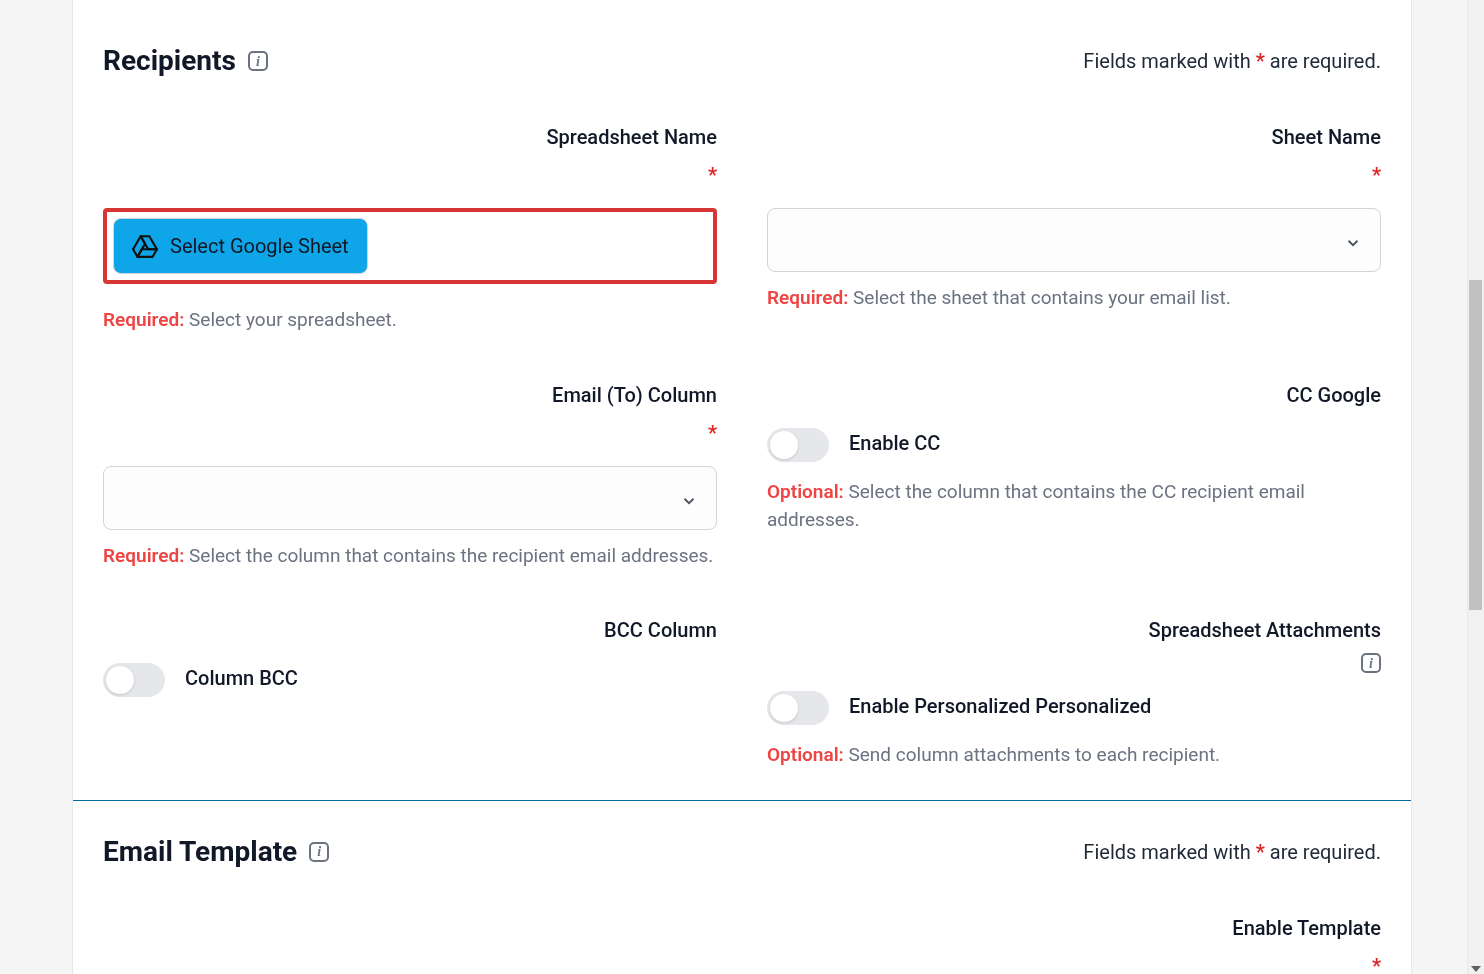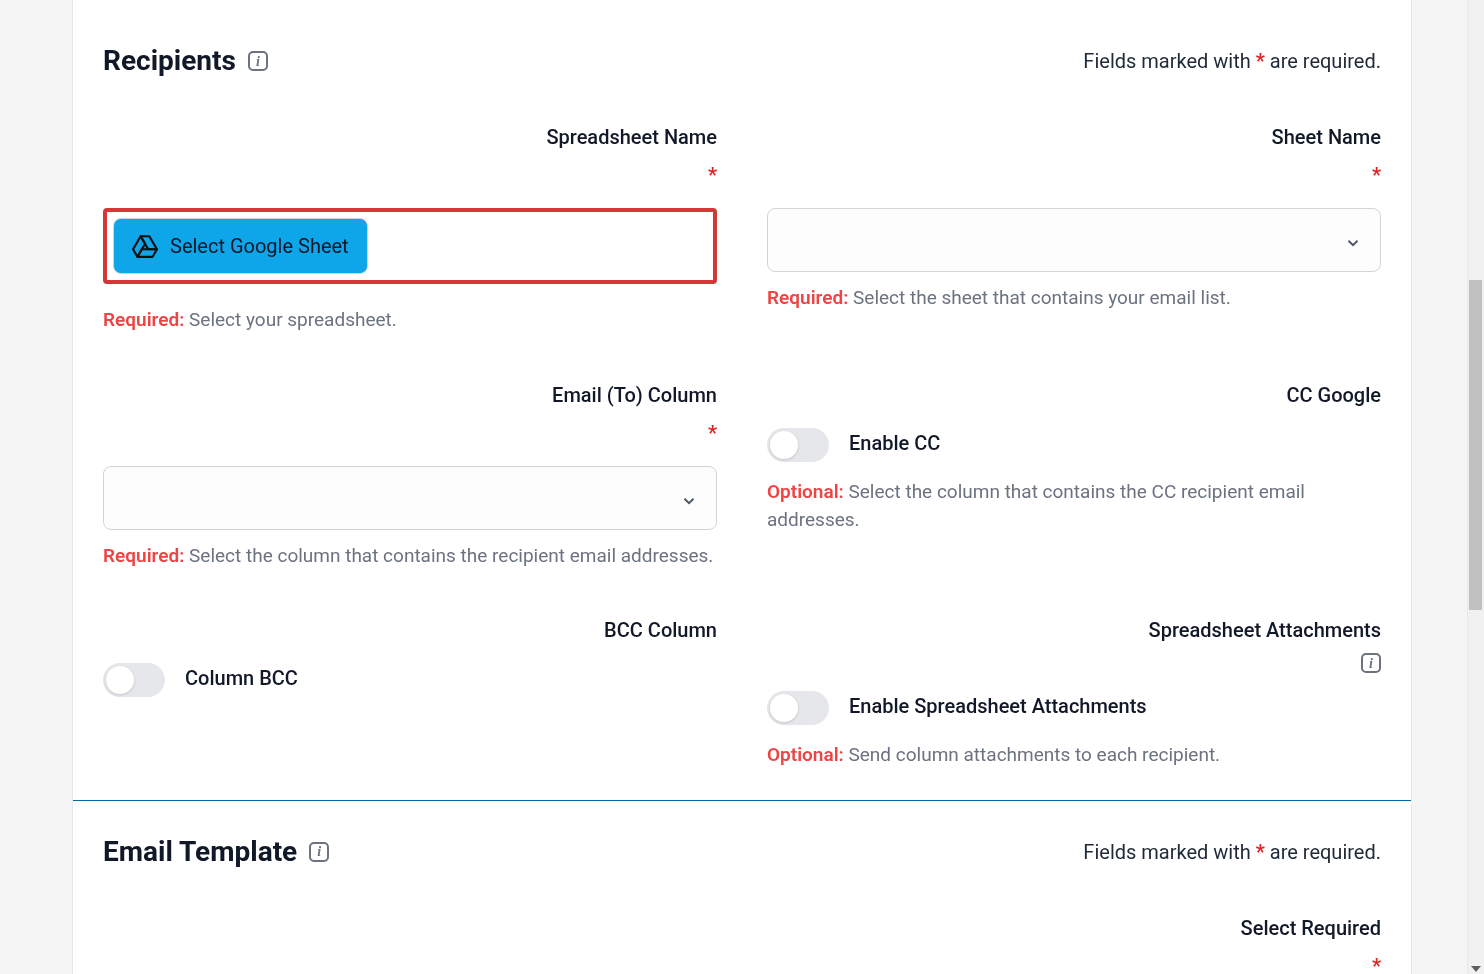--- a/index.html
+++ b/index.html
@@ -304,42 +304,42 @@
 
       <div class="field">
         <div class="field-label">
           <span>Spreadsheet Attachments</span>
           <span class="info-icon" style="margin-left:4px;">i</span>
         </div>
         <div class="toggle-row">
           <div class="toggle">
             <div class="toggle-knob"></div>
           </div>
-          <span class="toggle-label">Enable Spreadsheet Attachments</span>
+          <span class="toggle-label">Enable Personalized Personalized</span>
         </div>
         <div class="helper">
           <span class="helper-prefix">Optional:</span><span> Send column attachments to each recipient.</span>
         </div>
       </div>
     </div>
   </div>
 
   <div class="section-2">
     <div class="section-header">
       <h2 class="section-title">
         <span>Email Template</span>
         <span class="info-icon">i</span>
       </h2>
       <div class="required-note">
         <span>Fields marked with </span><span class="asterisk">*</span><span> are required.</span>
       </div>
     </div>
     <div class="field">
       <div class="field-label">
-        <span>Select Required</span>
+        <span>Enable Template</span>
         <span class="asterisk">*</span>
       </div>
     </div>
   </div>
 
 </div>
 
 <div class="scrollbar-track">
   <div class="scrollbar-thumb"></div>
   <div class="scrollbar-arrow-down"></div>

